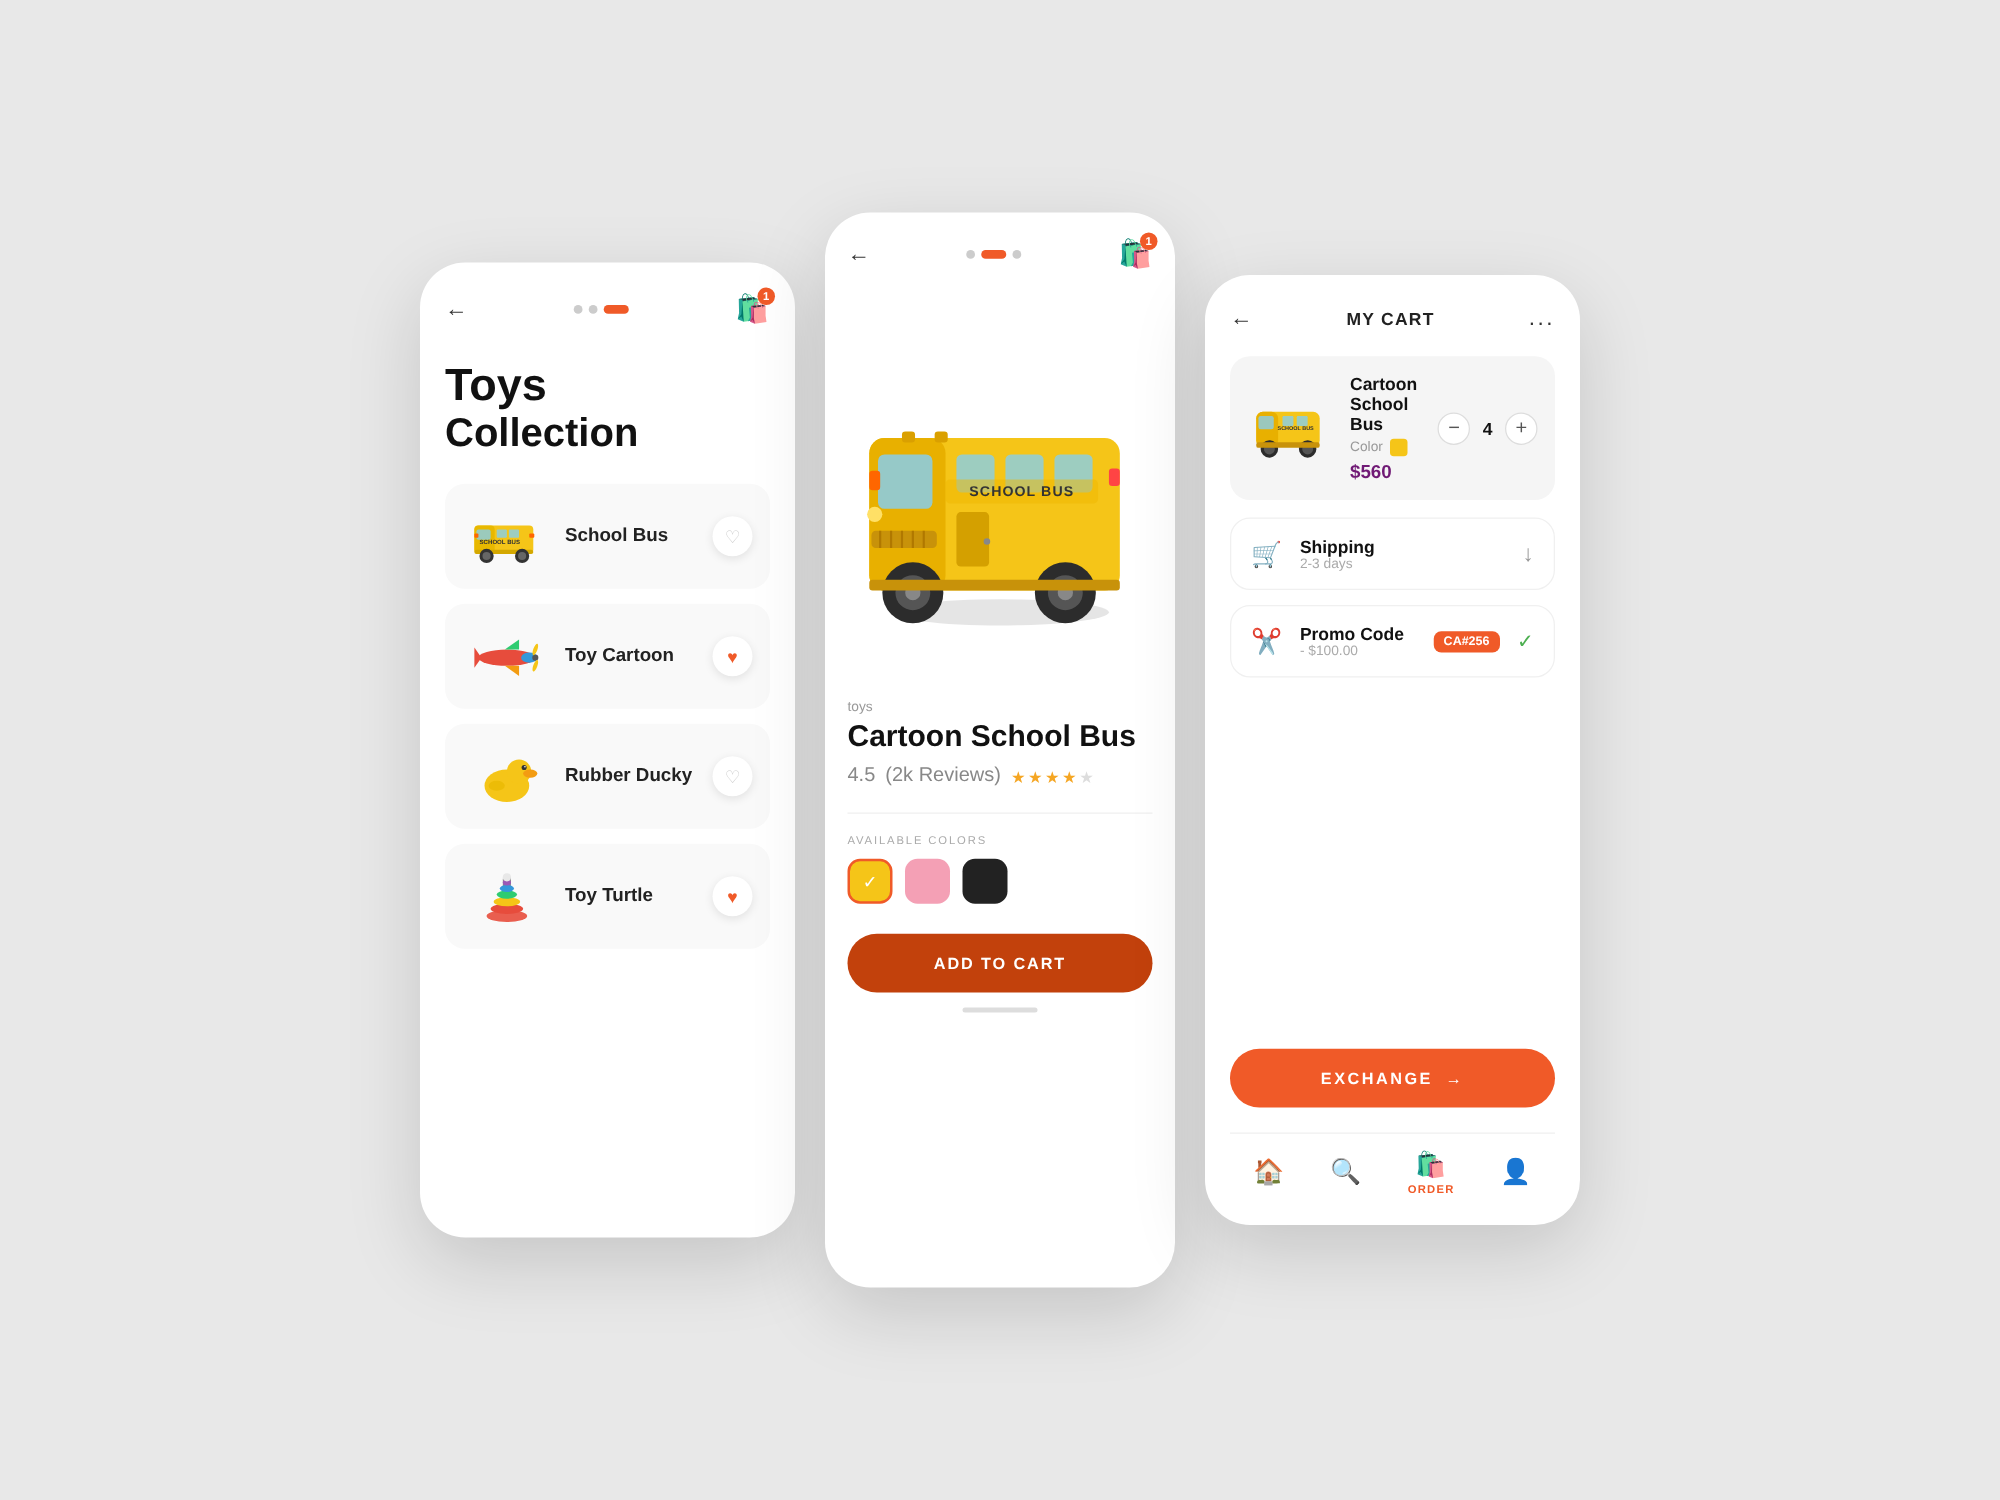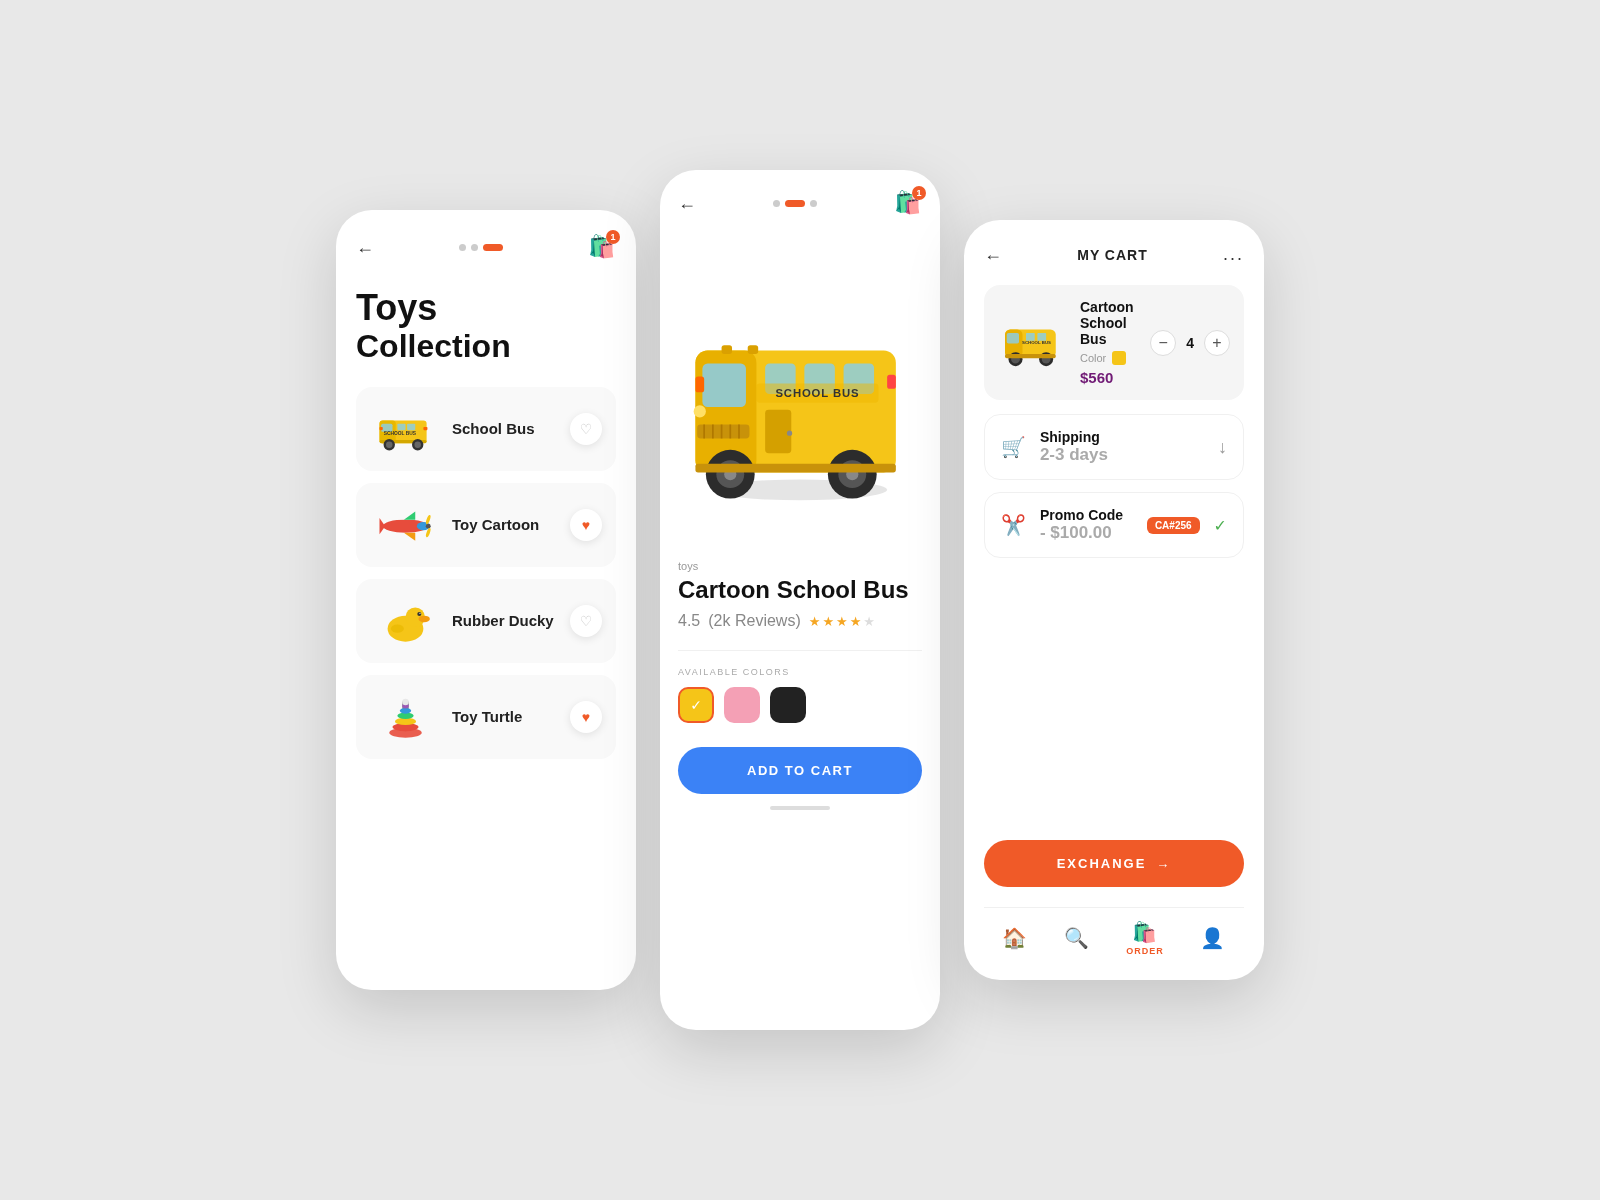--- a/index.html
+++ b/index.html
@@ -228,21 +228,21 @@
       align-items: center;
       justify-content: center;
       font-size: 14px;
       color: #fff;
     }
     .color-swatch.selected {
       border: 2px solid #f05a28;
     }
     .add-to-cart-btn {
       width: 100%;
-      background: #3b82f6;
+      background: #c2410c;
       color: #fff;
       border: none;
       border-radius: 50px;
       padding: 16px;
       font-size: 13px;
       font-weight: 700;
       letter-spacing: 1.5px;
       cursor: pointer;
       text-transform: uppercase;
     }
@@ -364,23 +364,22 @@
     }
     .info-text-col {
       flex: 1;
     }
     .info-label {
       font-size: 14px;
       font-weight: 700;
       color: #111;
     }
     .info-sub {
-      font-size: 17px;
+      font-size: 11px;
       color: #aaa;
-      font-weight: bold;
     }
     .info-action {
       font-size: 18px;
       color: #999;
       cursor: pointer;
     }
     .promo-badge {
       background: #f05a28;
       color: #fff;
       font-size: 10px;

